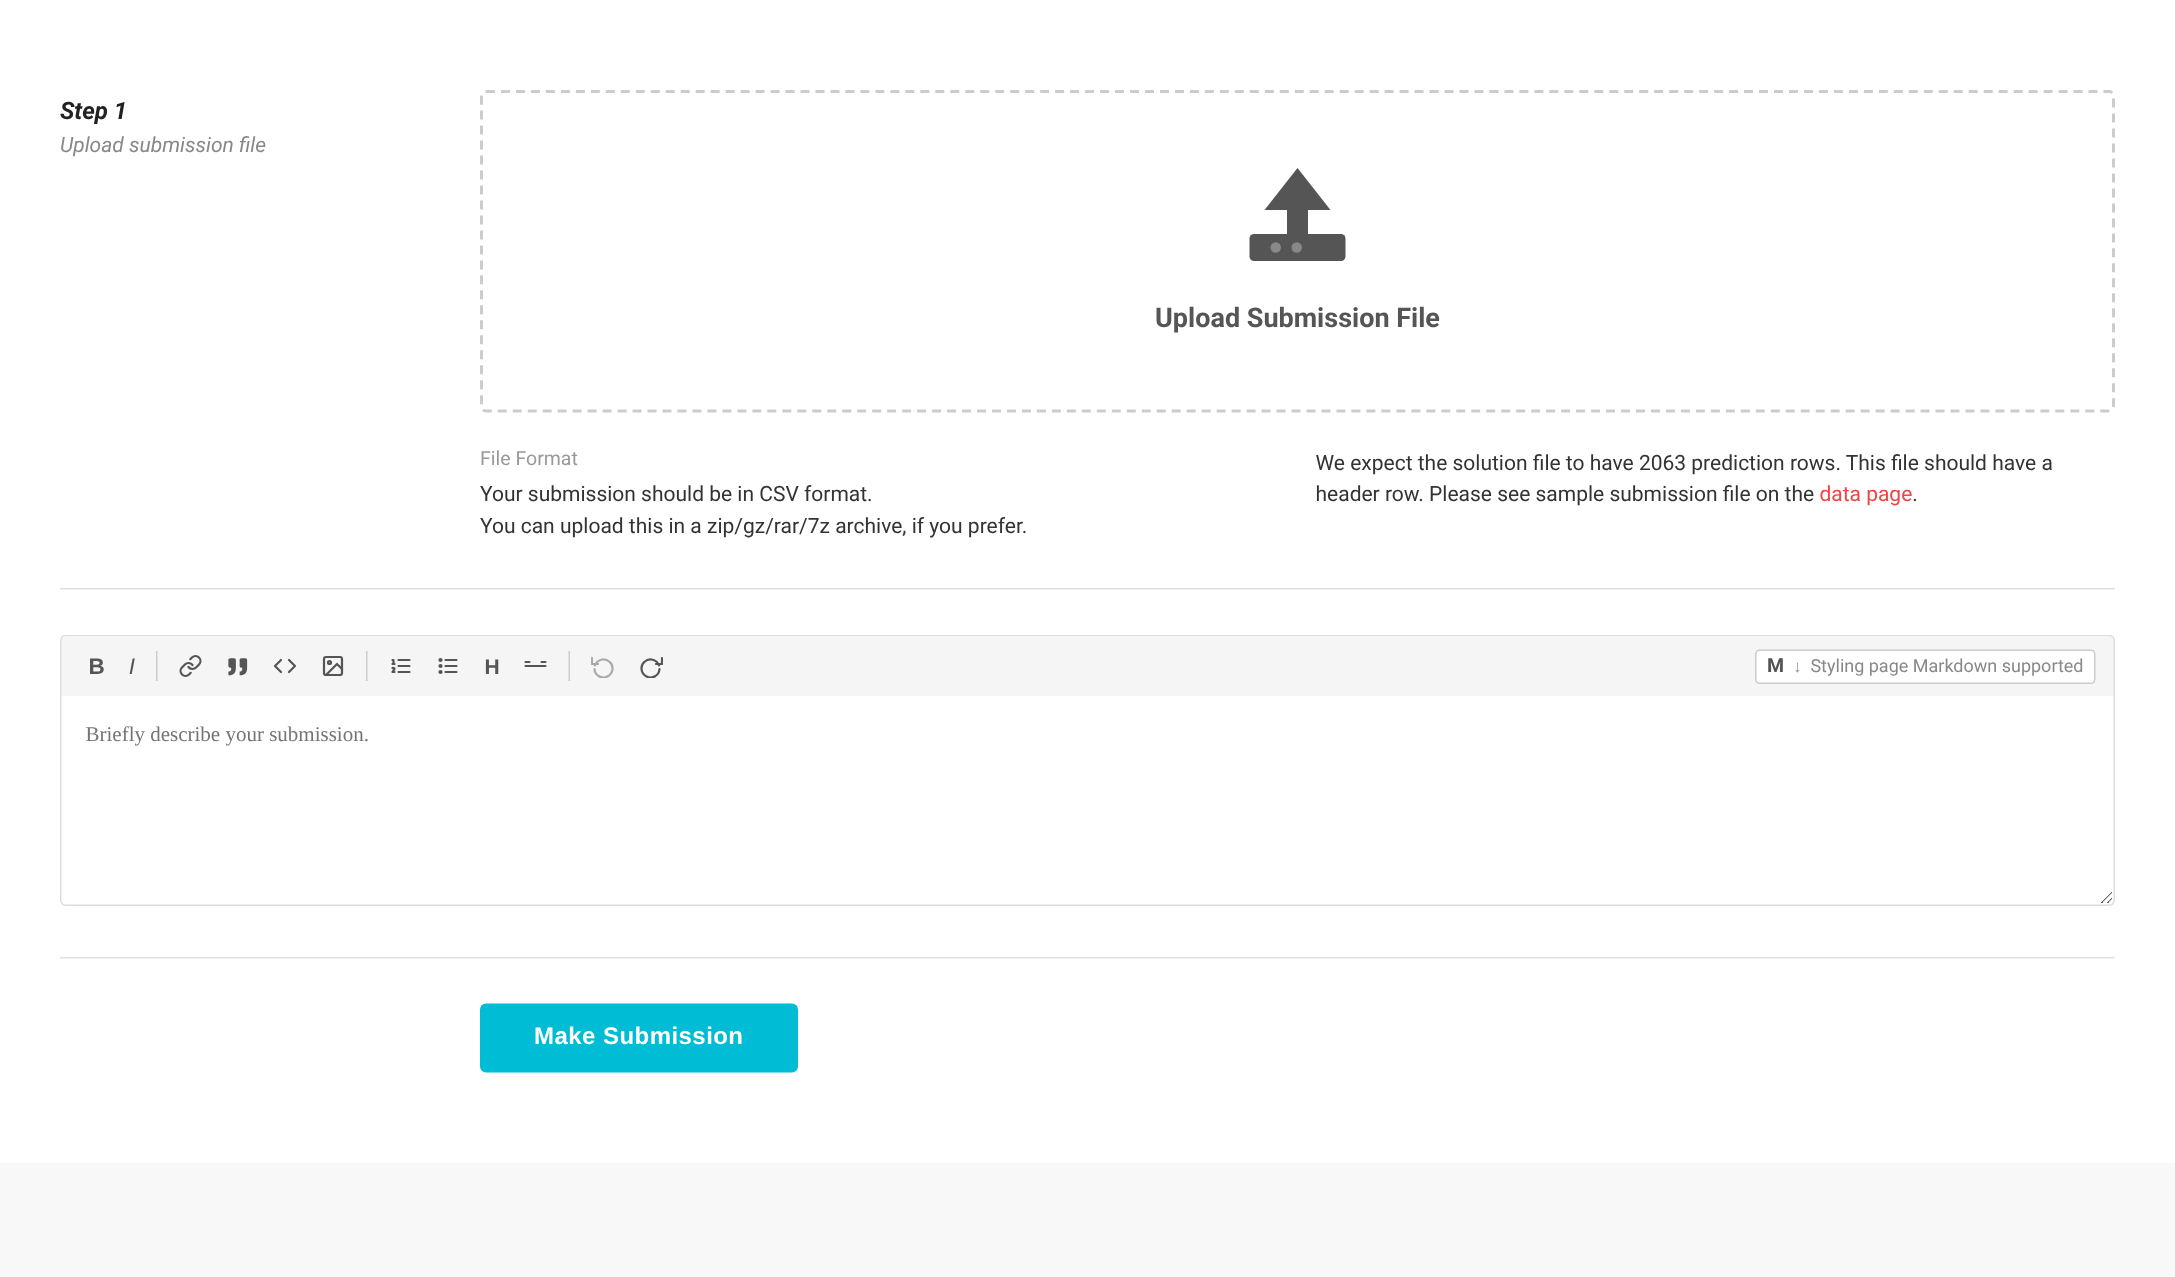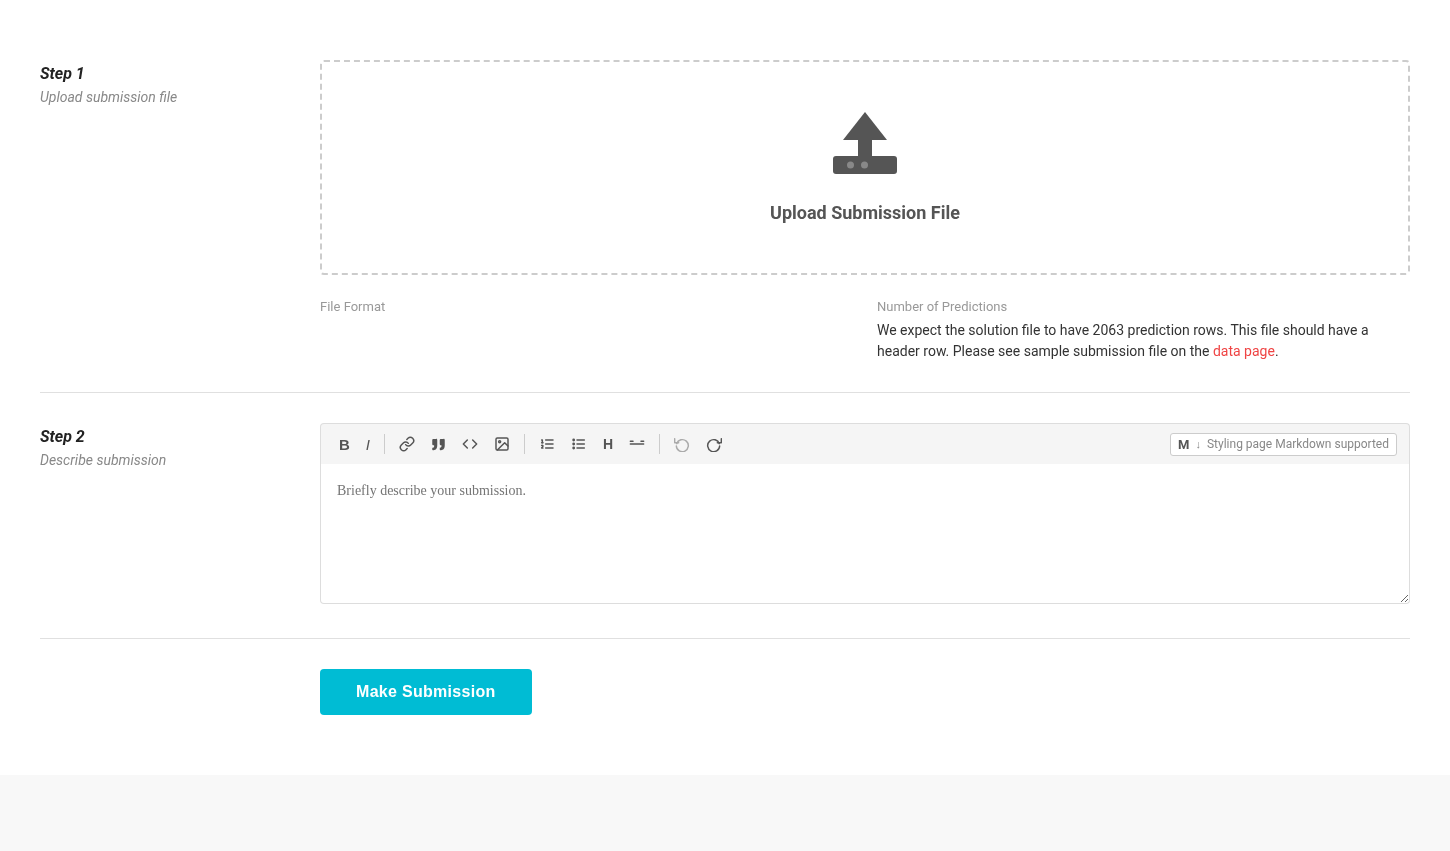--- a/index.html
+++ b/index.html
@@ -277,37 +277,36 @@
             <div class="upload-stem"></div>
             <div class="upload-base"></div>
           </div>
         </div>
         <div class="upload-label">Upload Submission File</div>
       </div>
 
       <div class="info-row">
         <div class="info-block">
           <div class="info-title">File Format</div>
+          <div class="info-text">
+            <span>Your submission should be in CSV format.</span><br>
+            <span>You can upload this in a zip/gz/rar/7z archive, if you prefer.</span>
+          </div>
         </div>
         <div class="info-block">
-          <div class="info-title">Number of Predictions</div>
           <div class="info-text">
             <span>We expect the solution file to have 2063 prediction rows. This file should have a header row. Please see sample submission file on the</span>
             <a class="info-link" href="#">data page</a><span>.</span>
           </div>
         </div>
       </div>
     </div>
   </div>
 
   <div class="step-row">
-    <div class="step-label">
-      <div class="step-number">Step 2</div>
-      <div class="step-subtitle">Describe submission</div>
-    </div>
     <div class="step-content">
       <div class="editor-toolbar">
         <button class="toolbar-btn bold">B</button>
         <button class="toolbar-btn italic">I</button>
         <div class="toolbar-separator"></div>
         <button class="toolbar-btn">
           <svg width="16" height="16" viewBox="0 0 24 24" fill="none" stroke="#555" stroke-width="2.2" stroke-linecap="round" stroke-linejoin="round">
             <path d="M10 13a5 5 0 0 0 7.54.54l3-3a5 5 0 0 0-7.07-7.07l-1.72 1.71"></path>
             <path d="M14 11a5 5 0 0 0-7.54-.54l-3 3a5 5 0 0 0 7.07 7.07l1.71-1.71"></path>
           </svg>

